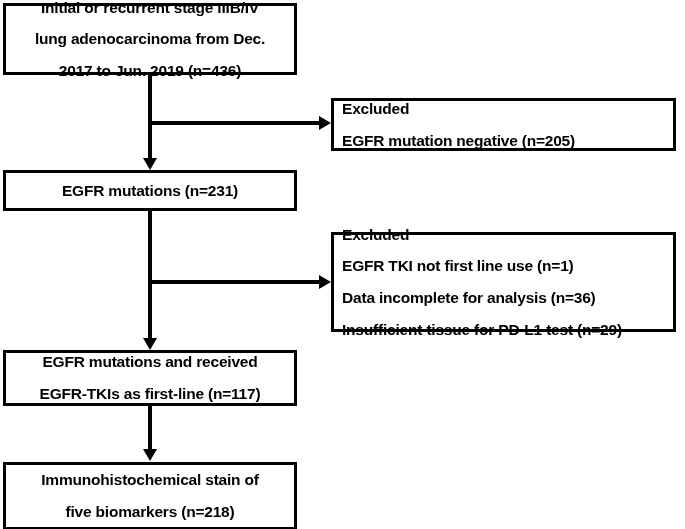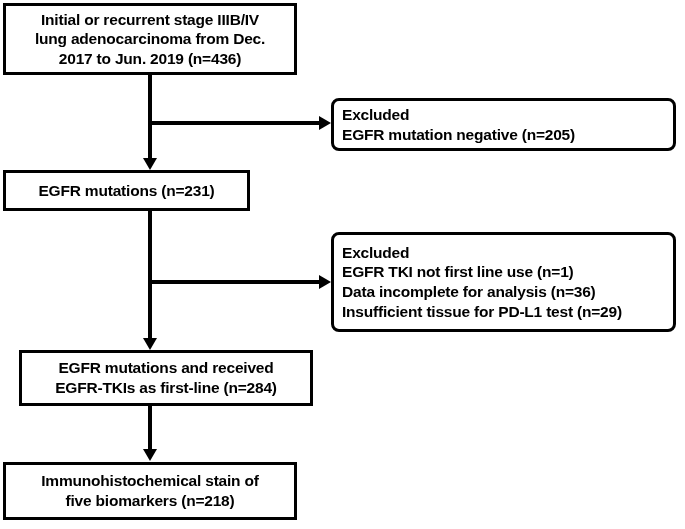--- a/index.html
+++ b/index.html
@@ -23,31 +23,31 @@
     border: 3px solid #000000;
     background: #ffffff;
     display: flex;
     flex-direction: column;
     justify-content: center;
     color: #000000;
     font-weight: bold;
     font-size: 15.5px;
     line-height: 1.26;
     letter-spacing: -0.2px;
+    gap: 12px;
   }
   .node.center {
     align-items: center;
     text-align: center;
     padding: 0 6px;
   }
   .node.left {
     align-items: flex-start;
     text-align: left;
     padding: 0 8px;
-    border-radius: 8px;
   }
   .node .line {
     display: block;
     white-space: nowrap;
   }
   
   .vline {
     position: absolute;
     width: 4px;
     background: #000000;
@@ -83,37 +83,37 @@
     <span class="line">Initial or recurrent stage IIIB/IV</span>
     <span class="line">lung adenocarcinoma from Dec.</span>
     <span class="line">2017 to Jun. 2019 (n=436)</span>
   </div>
 
   <div class="node left" style="left:331px; top:98px; width:345px; height:53px;">
     <span class="line">Excluded</span>
     <span class="line">EGFR mutation negative (n=205)</span>
   </div>
 
-  <div class="node center" style="left:3px; top:170px; width:247px; height:41px;">
+  <div class="node center" style="left:3px; top:170px; width:294px; height:41px;">
     <span class="line">EGFR mutations (n=231)</span>
   </div>
 
   <div class="node left" style="left:331px; top:232px; width:345px; height:100px;">
     <span class="line">Excluded</span>
     <span class="line">EGFR TKI not first line use (n=1)</span>
     <span class="line">Data incomplete for analysis (n=36)</span>
     <span class="line">Insufficient tissue for PD-L1 test (n=29)</span>
   </div>
 
-  <div class="node center" style="left:19px; top:350px; width:294px; height:56px;">
+  <div class="node center" style="left:3px; top:350px; width:294px; height:56px;">
     <span class="line">EGFR mutations and received</span>
-    <span class="line">EGFR-TKIs as first-line (n=284)</span>
+    <span class="line">EGFR-TKIs as first-line (n=117)</span>
   </div>
 
-  <div class="node center" style="left:3px; top:462px; width:294px; height:58px;">
+  <div class="node center" style="left:3px; top:462px; width:294px; height:68px;">
     <span class="line">Immunohistochemical stain of</span>
     <span class="line">five biomarkers (n=218)</span>
   </div>
 
   <div class="vline" style="left:148px; top:75px; height:85px;"></div>
   <div class="arrow-down" style="left:143px; top:158px;"></div>
 
   <div class="hline" style="left:148px; top:121px; width:172px;"></div>
   <div class="arrow-right" style="left:319px; top:116px;"></div>
 

